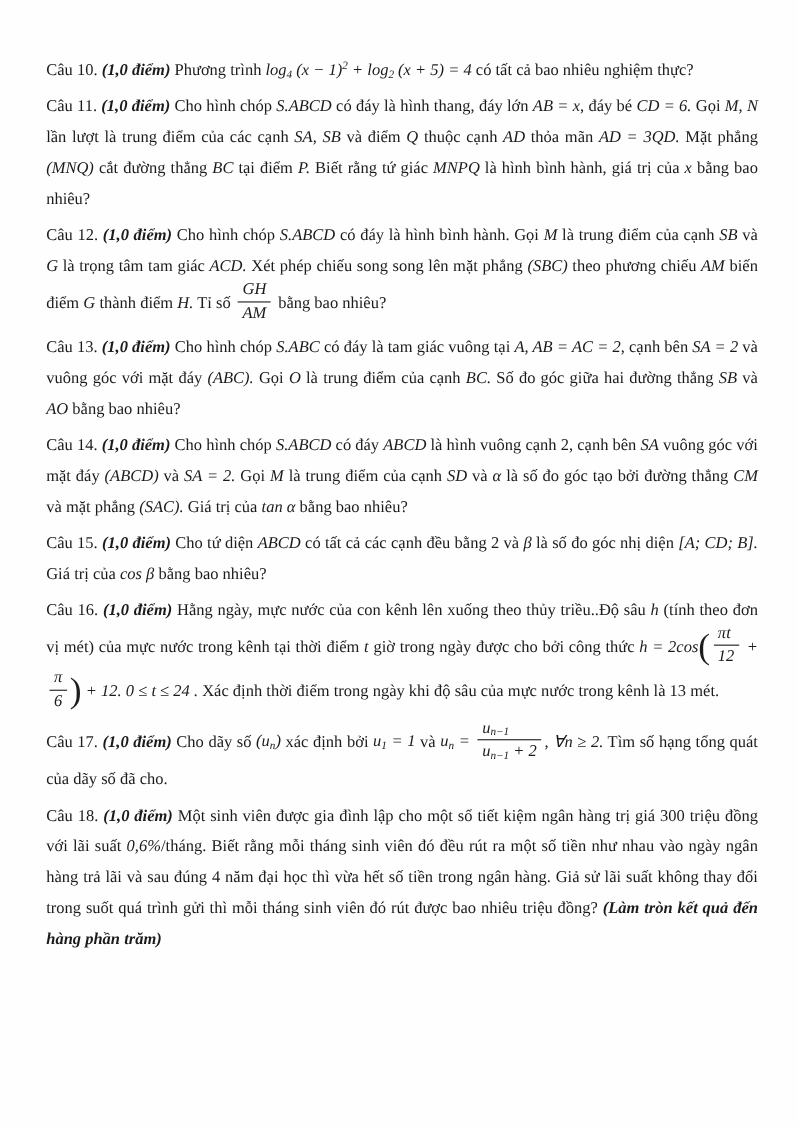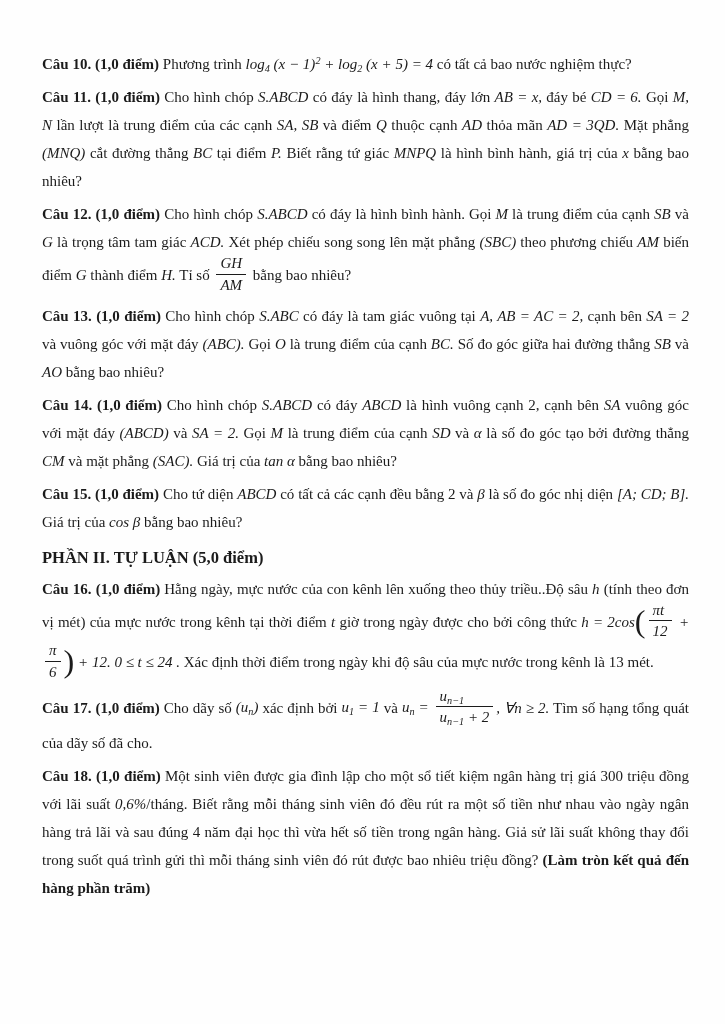--- a/index.html
+++ b/index.html
@@ -24,22 +24,22 @@
     margin: 0 0 5px 0;
     text-align: justify;
   }
   p.heading {
     margin: 8px 0 3px 0;
     font-size: 16.5px;
   }
   p.note {
     margin: 0 0 6px 0;
   }
-  .b { font-weight: 700; }
-  .i { font-weight: 700; }
+  .b { font-weight: 400; }
+  .i { font-weight: 700; font-style: italic; }
   .t { font-weight: 400; }
   .m { font-style: italic; }
   .m sub, .m sup, .frac sub {
     font-style: italic;
     font-size: 68%;
     line-height: 0;
   }
   sub { vertical-align: -0.25em; }
   sup { vertical-align: 0.5em; }
   .frac {
@@ -69,24 +69,23 @@
     line-height: 0;
     position: relative;
     top: -2px;
   }
 </style>
 </head>
 <body>
 
 <div class="page">
   <div class="content" id="content">
-      <p class="para question"><span class="b">Câu 10. </span><span class="i">(1,0 điểm) </span><span class="t">Phương trình </span><span class="m">log<sub>4</sub> (x − 1)<sup>2</sup> + log<sub>2</sub> (x + 5) = 4</span><span class="t"> có tất cả bao nước nghiệm thực?</span></p>
+      <p class="para question"><span class="b">Câu 10. </span><span class="i">(1,0 điểm) </span><span class="t">Phương trình </span><span class="m">log<sub>4</sub> (x − 1)<sup>2</sup> + log<sub>2</sub> (x + 5) = 4</span><span class="t"> có tất cả bao nhiêu nghiệm thực?</span></p>
       <p class="para question"><span class="b">Câu 11. </span><span class="i">(1,0 điểm) </span><span class="t">Cho hình chóp </span><span class="m">S.ABCD</span><span class="t"> có đáy là hình thang, đáy lớn </span><span class="m">AB = x,</span><span class="t"> đáy bé </span><span class="m">CD = 6.</span><span class="t"> Gọi </span><span class="m">M, N</span><span class="t"> lần lượt là trung điểm của các cạnh </span><span class="m">SA, SB</span><span class="t"> và điểm </span><span class="m">Q</span><span class="t"> thuộc cạnh </span><span class="m">AD</span><span class="t"> thỏa mãn </span><span class="m">AD = 3QD.</span><span class="t"> Mặt phẳng </span><span class="m">(MNQ)</span><span class="t"> cắt đường thẳng </span><span class="m">BC</span><span class="t"> tại điểm </span><span class="m">P.</span><span class="t"> Biết rằng tứ giác </span><span class="m">MNPQ</span><span class="t"> là hình bình hành, giá trị của </span><span class="m">x</span><span class="t"> bằng bao nhiêu?</span></p>
       <p class="para question"><span class="b">Câu 12. </span><span class="i">(1,0 điểm) </span><span class="t">Cho hình chóp </span><span class="m">S.ABCD</span><span class="t"> có đáy là hình bình hành. Gọi </span><span class="m">M</span><span class="t"> là trung điểm của cạnh </span><span class="m">SB</span><span class="t"> và </span><span class="m">G</span><span class="t"> là trọng tâm tam giác </span><span class="m">ACD.</span><span class="t"> Xét phép chiếu song song lên mặt phẳng </span><span class="m">(SBC)</span><span class="t"> theo phương chiếu </span><span class="m">AM</span><span class="t"> biến điểm </span><span class="m">G</span><span class="t"> thành điểm </span><span class="m">H.</span><span class="t"> Tỉ số </span><span class="frac"><span class="num">GH</span><span class="den">AM</span></span><span class="t"> bằng bao nhiêu?</span></p>
       <p class="para question"><span class="b">Câu 13. </span><span class="i">(1,0 điểm) </span><span class="t">Cho hình chóp </span><span class="m">S.ABC</span><span class="t"> có đáy là tam giác vuông tại </span><span class="m">A, AB = AC = 2,</span><span class="t"> cạnh bên </span><span class="m">SA = 2</span><span class="t"> và vuông góc với mặt đáy </span><span class="m">(ABC).</span><span class="t"> Gọi </span><span class="m">O</span><span class="t"> là trung điểm của cạnh </span><span class="m">BC.</span><span class="t"> Số đo góc giữa hai đường thẳng </span><span class="m">SB</span><span class="t"> và </span><span class="m">AO</span><span class="t"> bằng bao nhiêu?</span></p>
       <p class="para question"><span class="b">Câu 14. </span><span class="i">(1,0 điểm) </span><span class="t">Cho hình chóp </span><span class="m">S.ABCD</span><span class="t"> có đáy </span><span class="m">ABCD</span><span class="t"> là hình vuông cạnh 2, cạnh bên </span><span class="m">SA</span><span class="t"> vuông góc với mặt đáy </span><span class="m">(ABCD)</span><span class="t"> và </span><span class="m">SA = 2.</span><span class="t"> Gọi </span><span class="m">M</span><span class="t"> là trung điểm của cạnh </span><span class="m">SD</span><span class="t"> và </span><span class="m">α</span><span class="t"> là số đo góc tạo bởi đường thẳng </span><span class="m">CM</span><span class="t"> và mặt phẳng </span><span class="m">(SAC).</span><span class="t"> Giá trị của </span><span class="m">tan α</span><span class="t"> bằng bao nhiêu?</span></p>
       <p class="para question"><span class="b">Câu 15. </span><span class="i">(1,0 điểm) </span><span class="t">Cho tứ diện </span><span class="m">ABCD</span><span class="t"> có tất cả các cạnh đều bằng 2 và </span><span class="m">β</span><span class="t"> là số đo góc nhị diện </span><span class="m">[A; CD; B].</span><span class="t"> Giá trị của </span><span class="m">cos β</span><span class="t"> bằng bao nhiêu?</span></p>
-      <p class="para heading"><span class="b">PHẦN II. TỰ LUẬN </span><span class="i">(5,0 điểm)</span></p>
       <p class="para question"><span class="b">Câu 16. </span><span class="i">(1,0 điểm) </span><span class="t">Hằng ngày, mực nước của con kênh lên xuống theo thủy triều..Độ sâu </span><span class="m">h</span><span class="t"> (tính theo đơn vị mét) của mực nước trong kênh tại thời điểm </span><span class="m">t</span><span class="t"> giờ trong ngày được cho bởi công thức </span><span class="m">h = 2cos</span><span class="p">(</span><span class="frac"><span class="num">πt</span><span class="den">12</span></span><span class="m"> + </span><span class="frac"><span class="num">π</span><span class="den">6</span></span><span class="p">)</span><span class="m"> + 12.  0 ≤ t ≤ 24 .</span><span class="t"> Xác định thời điểm trong ngày khi độ sâu của mực nước trong kênh là 13 mét.</span></p>
       <p class="para question"><span class="b">Câu 17. </span><span class="i">(1,0 điểm) </span><span class="t">Cho dãy số </span><span class="m">(u<sub>n</sub>)</span><span class="t"> xác định bởi </span><span class="m">u<sub>1</sub> = 1</span><span class="t"> và </span><span class="m">u<sub>n</sub> = </span><span class="frac"><span class="num">u<sub>n−1</sub></span><span class="den">u<sub>n−1</sub> + 2</span></span><span class="m">, ∀n ≥ 2.</span><span class="t"> Tìm số hạng tổng quát của dãy số đã cho.</span></p>
       <p class="para question"><span class="b">Câu 18. </span><span class="i">(1,0 điểm) </span><span class="t">Một sinh viên được gia đình lập cho một sổ tiết kiệm ngân hàng trị giá 300 triệu đồng với lãi suất </span><span class="m">0,6%</span><span class="t">/tháng. Biết rằng mỗi tháng sinh viên đó đều rút ra một số tiền như nhau vào ngày ngân hàng trả lãi và sau đúng 4 năm đại học thì vừa hết số tiền trong ngân hàng. Giả sử lãi suất không thay đổi trong suốt quá trình gửi thì mỗi tháng sinh viên đó rút được bao nhiêu triệu đồng? </span><span class="i">(Làm tròn kết quả đến hàng phần trăm)</span></p>
     </div>
 </div>
 
 </body></html>

